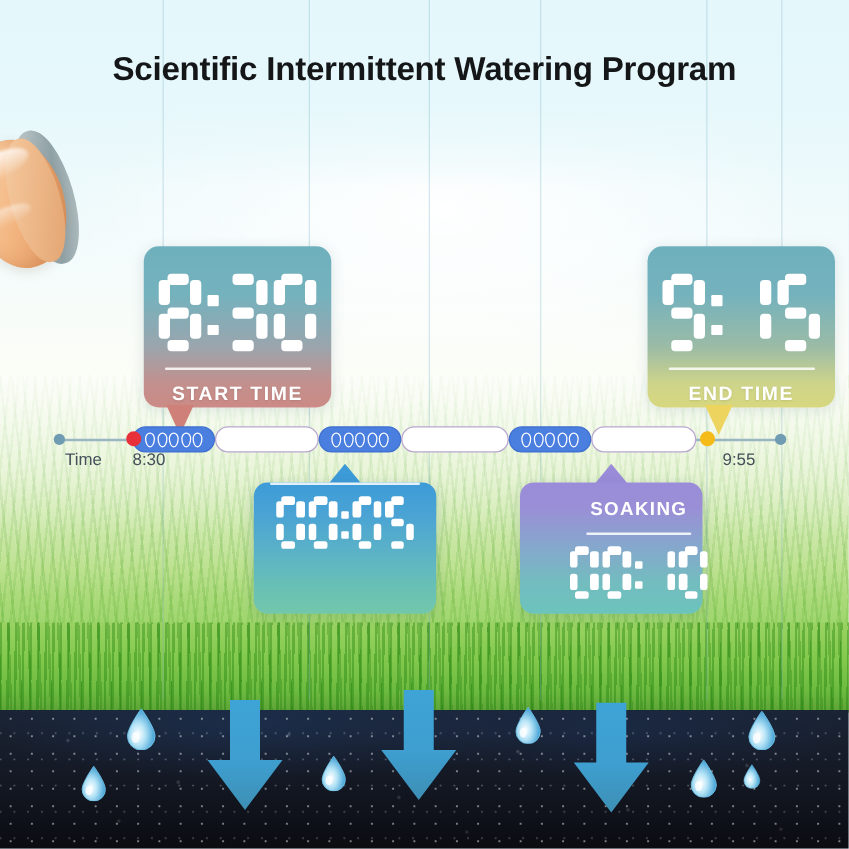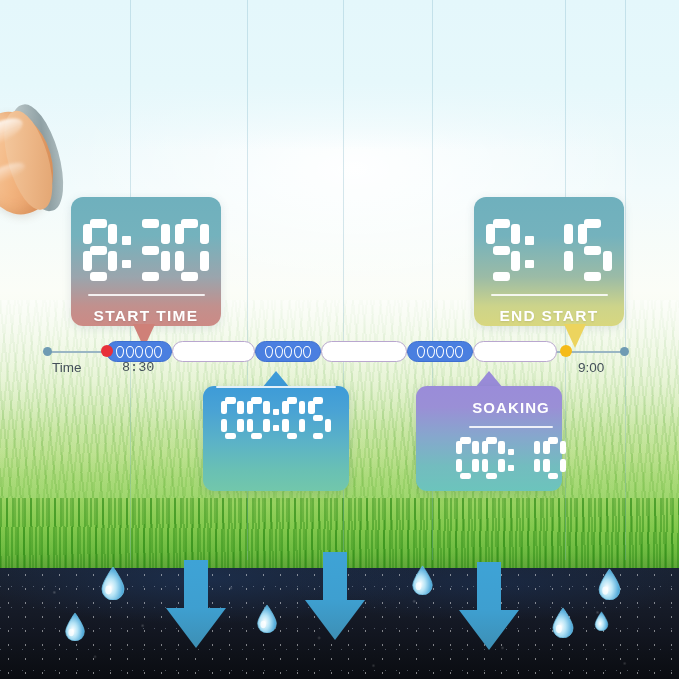--- a/index.html
+++ b/index.html
@@ -112,21 +112,21 @@
   .seg-digit { position:relative; display:inline-block; }
   .seg-digit i {
     position:absolute; background:#ffffff; display:block;
     border-radius:1.5px; opacity:0;
   }
   .seg-digit i.on { opacity:1; }
   .seg-colon { position:relative; display:inline-block; }
   .seg-colon i { position:absolute; background:#fff; border-radius:1px; left:0; width:100%; }
 
   
-  .card-time { position:absolute; border-radius:12px; overflow:visible; }
+  .card-time { position:absolute; border-radius:12px; overflow:visible;margin-left:44px; }
   .card-time .inner {
     position:absolute; inset:0; border-radius:12px;
     display:flex; flex-direction:column; align-items:center;
     box-shadow:0 2px 10px rgba(60,90,110,0.14);
   }
   .card-time .divider { width:78%; height:2px; background:rgba(255,255,255,0.85); border-radius:1px; }
   .card-time .label {
     color:#ffffff; font-size:15.5px; font-weight:700; letter-spacing:1.3px;
     text-shadow:0 1px 2px rgba(0,0,0,0.10);
   }
@@ -159,21 +159,21 @@
   .tl-seg.soak { background:#ffffff; border:1px solid #b9a7cf; }
   .drop-o {
     width:8px; height:12px; border:1.6px solid #ffffff; border-radius:50% 50% 50% 50% / 40% 40% 60% 60%;
     background:transparent;
   }
   .tl-marker { position:absolute; width:12px; height:12px; border-radius:50%; top:345px; z-index:5; }
   #tl-marker-start { left:101px; background:#e8303a; }
   #tl-marker-end { left:560px; background:#f5bb18; }
   .tl-label { position:absolute; font-size:13.5px; color:#44505a; top:360px; }
   #tl-time-label { left:52px; }
-  #tl-start-label { left:122px;font-family:Liberation Mono, monospace; }
+  #tl-start-label { left:106px; }
   #tl-end-label { left:578px; }
 
   
   .card-dur { position:absolute; border-radius:11px; }
   .card-dur .inner {
     position:absolute; inset:0; border-radius:11px;
     display:flex; flex-direction:column; align-items:center;
     box-shadow:0 2px 10px rgba(60,90,110,0.16);
   }
   .card-dur .hdr { display:flex; align-items:center; justify-content:center; width:100%; }
@@ -219,20 +219,21 @@
   </div>
   <div class="bg-header-fade"></div>
 
   <div class="vline" style="left:130px;"></div>
   <div class="vline" style="left:247px;"></div>
   <div class="vline" style="left:343px;"></div>
   <div class="vline" style="left:432px;"></div>
   <div class="vline" style="left:565px;"></div>
   <div class="vline" style="left:625px;"></div>
 
+  <div class="title">Scientific Intermittent Watering Program</div>
 
   <div class="sprinkler">
     <div class="spr-rim"></div>
     <div class="spr-body"></div>
     <div class="spr-rim2"></div>
     <div class="spr-gloss"></div>
     <div class="spr-gloss2"></div>
   </div>
 
   <div class="card-time" id="start-card">
@@ -305,21 +306,21 @@
             <i class="on" style="left: 6.3px; top: 0px; width: 16.99px; height: 9px; border-radius: 3.15px;"></i>
             <i style="left: 25px; top: 5.4px; width: 9px; height: 19.75px; border-radius: 3.15px;"></i>
             <i class="on" style="left: 25px; top: 31.9px; width: 9px; height: 19.75px; border-radius: 3.15px;"></i>
             <i class="on" style="left: 6.3px; top: 53px; width: 16.99px; height: 9px; border-radius: 3.15px;"></i>
             <i style="left: 0px; top: 31.9px; width: 9px; height: 19.75px; border-radius: 3.15px;"></i>
             <i class="on" style="left: 0px; top: 5.4px; width: 9px; height: 19.75px; border-radius: 3.15px;"></i>
             <i class="on" style="left: 6.3px; top: 26.5px; width: 16.99px; height: 9px; border-radius: 3.15px;"></i>
           </span>
         </div>
       <div class="divider"></div>
-      <div class="label" style="margin-top: 11px;">END START</div>
+      <div class="label" style="margin-top: 11px;">END TIME</div>
     </div>
   </div>
   <div class="card-tail" id="end-tail"></div>
 
   <div class="tl-axis"></div>
   <div class="tl-end-dot" style="left:43px;"></div>
   <div class="tl-end-dot" style="left:620px;"></div>
   <div class="tl-track" id="tl-track">
       <div class="tl-seg water" style="width: 66px;">
         <span class="drop-o"></span>
@@ -343,21 +344,21 @@
         <span class="drop-o"></span>
         <span class="drop-o"></span>
         <span class="drop-o"></span>
       </div>
       <div class="tl-seg soak" style="width: 84px;"></div>
     </div>
   <div class="tl-marker" id="tl-marker-start"></div>
   <div class="tl-marker" id="tl-marker-end"></div>
   <div class="tl-label" id="tl-time-label">Time</div>
   <div class="tl-label" id="tl-start-label">8:30</div>
-  <div class="tl-label" id="tl-end-label">9:00</div>
+  <div class="tl-label" id="tl-end-label">9:55</div>
 
   <div class="card-notch" id="water-notch"></div>
   <div class="card-dur" id="water-card">
     <div class="inner">
       <div class="divider"></div>
       <div class="lcd" id="water-lcd" style="gap: 3px; margin: 9px 0px 0px;">
           <span class="seg-digit" style="width: 23px; height: 42px;">
             <i class="on" style="left: 4.55px; top: 0px; width: 10.715px; height: 6.5px; border-radius: 2.275px;"></i>
             <i class="on" style="left: 16.5px; top: 3.9px; width: 6.5px; height: 12.875px; border-radius: 2.275px;"></i>
             <i class="on" style="left: 16.5px; top: 21.65px; width: 6.5px; height: 12.875px; border-radius: 2.275px;"></i>

